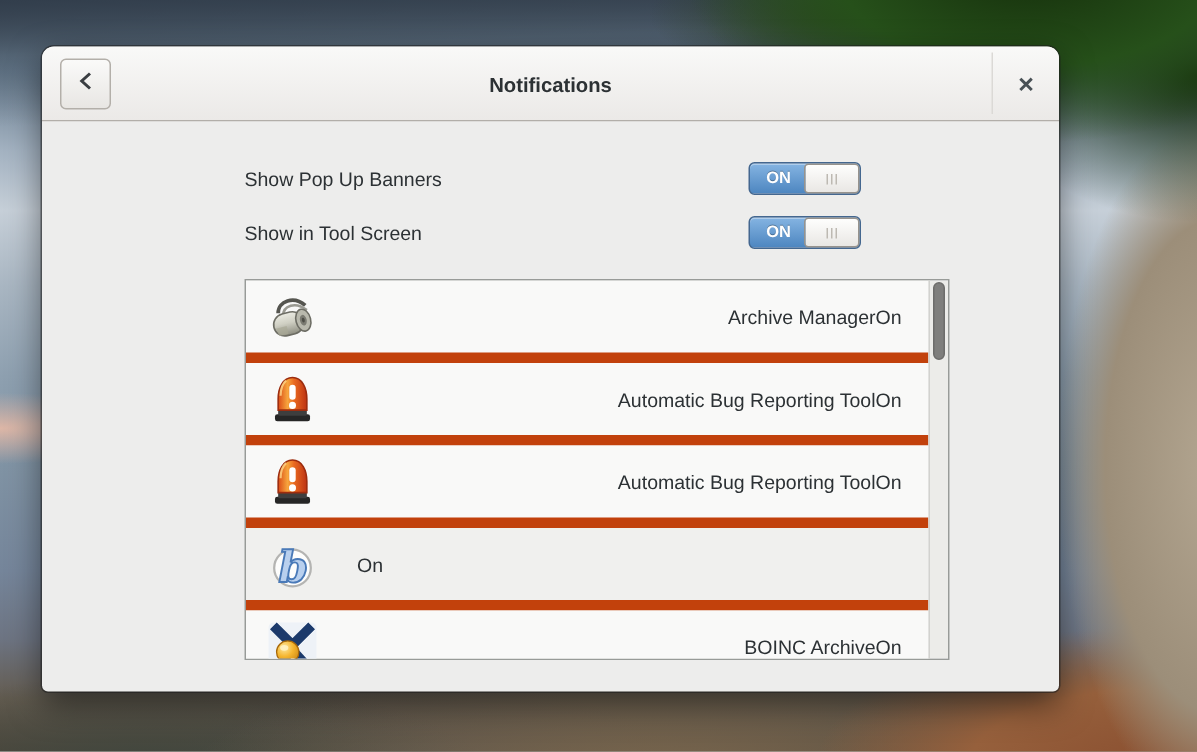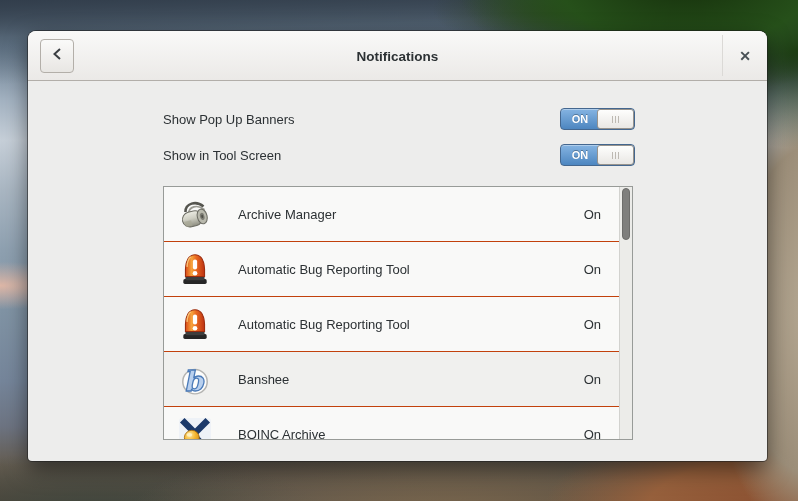--- a/index.html
+++ b/index.html
@@ -18,21 +18,21 @@
       radial-gradient(ellipse 320px 130px at 97% 102%, #8a4f30 0%, #96603c 40%, rgba(150,96,60,0) 72%),
       radial-gradient(ellipse 420px 110px at 55% 104%, #7d6a50 0%, rgba(125,106,80,0) 75%),
       radial-gradient(ellipse 300px 90px at 12% 104%, #3c463e 0%, rgba(60,70,62,0) 78%),
       radial-gradient(ellipse 220px 60px at 35% 100%, #55504a 0%, rgba(85,80,74,0) 75%),
       linear-gradient(180deg, #3a4754 0%, #64788b 9%, #a3b2c1 20%, #c6cfd8 28%, #a9b6c2 38%,
                       #8ea0b0 50%, #8093a4 62%, #75859a 76%, #6d7482 85%, #645c50 93%, #55493d 100%);
   }
 
   
   .window {
-    position:absolute; left:28px; top:31px; width:739px; height:430px;
+    position:absolute; left:28px; top:31px; width:678px; height:430px;
     background:#ededec; border-radius:8px 8px 4px 4px;
     box-shadow:0 0 0 1px rgba(30,30,30,0.55), 0 8px 22px rgba(0,0,0,0.5);
   }
 
   .headerbar {
     position:relative; height:50px;
     background:linear-gradient(#f9f9f8, #ebe9e7);
     border-bottom:1px solid #b2aea9;
     border-radius:8px 8px 0 0;
   }
@@ -86,22 +86,23 @@
   .switch-handle i { display:block; width:1px; height:7px; background:#bdb9b2; }
 
   
   .app-list {
     position:relative; margin-top:20px; width:470px; height:254px;
     background:#f9f9f8; border:1px solid #989b98; overflow:hidden;
   }
   .rows { position:absolute; left:0; top:0; right:13px; }
   .row {
     height:55px; display:flex; align-items:center;
-    padding:0 16px 0 14px; border-bottom:1px solid #c2410c; background:#f9f9f8;
+    padding:0 16px 0 14px; border-bottom:7px solid #c2410c; background:#f9f9f8;
     cursor:pointer;
+    text-align:right;
   }
   .row:nth-child(4) { background:#f0f0ee; }
   .app-icon { width:34px; height:34px; margin-right:26px; flex:0 0 auto; }
   .app-icon svg { width:34px; height:34px; display:block; }
   .app-name { flex:1; font-size:13px; color:#2c3134; }
   .app-status { font-size:13px; color:#2c3134; padding-right:2px; }
 
   .scrollbar {
     position:absolute; right:0; top:0; bottom:0; width:13px;
     background:#ecece9; border-left:1px solid #d2d2cf;
@@ -231,21 +232,20 @@
     <span class="app-status">On</span>
   </div>
 
   <div class="row">
     <span class="app-icon">
                 <svg viewBox="0 0 32 32">
     <circle cx="16" cy="18.5" r="11.5" fill="#fdfdfc" stroke="#b4b4b2" stroke-width="1.4"></circle>
     <text x="7" y="27" font-family="'DejaVu Serif', serif" font-style="italic" font-weight="bold" font-size="27" fill="#b9d0ee" stroke="#4a7ab8" stroke-width="1.2">b</text>
   </svg>
               </span>
-    <span class="app-name">Banshee</span>
     <span class="app-status">On</span>
   </div>
 
   <div class="row">
     <span class="app-icon">
                 <svg viewBox="0 0 32 32">
     <defs>
                     <radialGradient id="ballg" cx="0.35" cy="0.3" r="0.9">
       <stop offset="0" stop-color="#ffe9a0"></stop>
                       <stop offset="0.45" stop-color="#f5b52e"></stop>

